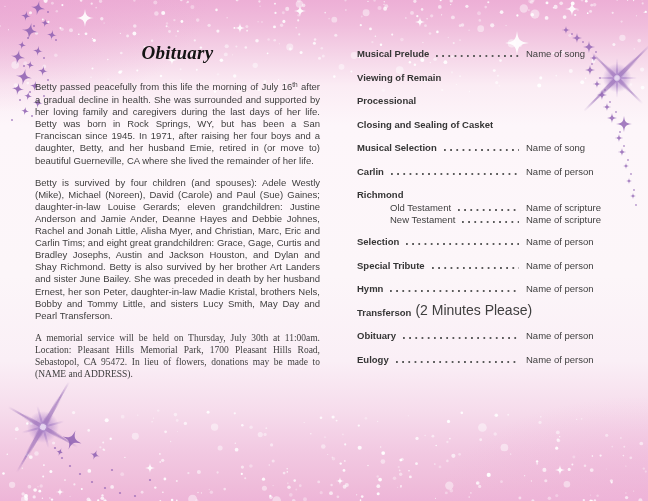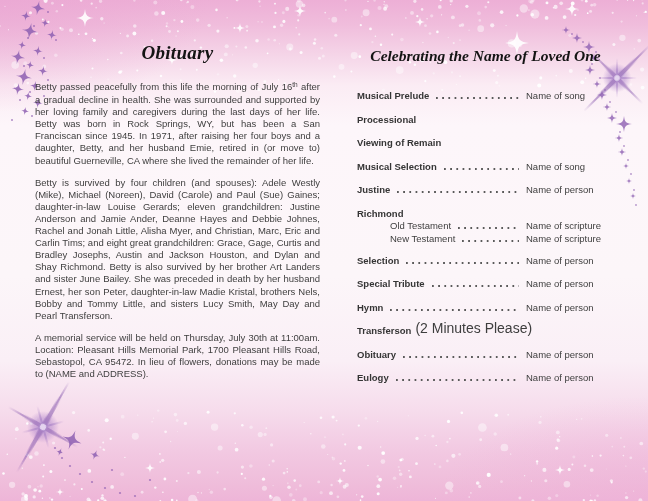--- a/index.html
+++ b/index.html
@@ -28,21 +28,21 @@
     font-style:italic;font-weight:bold;color:#141414;
     text-align:center;margin:0;
   }
   h1.page-title{font-size:19px;line-height:22px;margin-bottom:17px;letter-spacing:.3px;}
   h2.page-title{font-size:15.5px;line-height:19px;margin-bottom:23px;white-space:nowrap;}
 
   .obit-text p{
     font-size:9.5px;line-height:12.1px;color:#3e3e3e;
     text-align:justify;margin:0 0 10px 0;
   }
-  .obit-text p:last-child{margin-bottom:0;}
+  .obit-text p:last-child{margin-bottom:0;font-family:Liberation Serif, serif;}
   .sup{font-size:6.5px;position:relative;top:-3px;}
 
   ul.service-list{list-style:none;margin:0;padding:0;}
   li.row{display:flex;align-items:flex-end;height:13px;margin-top:10.5px;}
   li.row:first-child{margin-top:0;}
   li.row.sub{margin-top:0;height:12.5px;padding-left:33px;}
   li.row.after-sub{margin-top:9px;}
   .lbl{font-weight:bold;font-size:9.5px;color:#353535;white-space:nowrap;}
   li.sub .lbl{font-weight:normal;color:#3e3e3e;}
   .suffix{font-size:14px;color:#3e3e3e;margin-left:4px;white-space:nowrap;}
@@ -708,40 +708,42 @@
   <div class="page-left">
     <h1 class="page-title">Obituary</h1>
     <div class="obit-text">
       <p><span>Betty passed peacefully from this life the morning of July 16</span><span class="sup">th</span><span> after a gradual decline in health.  She was surrounded and supported by her loving family and caregivers during the last days of her life.  Betty was born in Rock Springs, WY, but has been a San Franciscan since 1945.  In 1971, after raising her four boys and a daughter, Betty, and her husband Emie, retired in (or move to) beautiful Guerneville, CA where she lived the remainder of her life.</span></p>
       <p>Betty is survived by four children (and spouses): Adele Westly (Mike), Michael (Noreen), David (Carole) and Paul (Sue) Gaines; daughter-in-law Louise Gerards;  eleven grandchildren: Justine Anderson and Jamie Ander, Deanne Hayes and Debbie Johnes, Rachel and Jonah Little, Alisha Myer, and Christian, Marc, Eric and Carlin Tims;  and eight great grandchildren: Grace, Gage, Curtis and Bradley Josephs, Austin and Jackson Houston, and Dylan and Shay Richmond.  Betty is also survived by her brother Art Landers and sister June Bailey.  She was preceded in death by her husband Ernest, her son Peter, daughter-in-law Madie Kristal, brothers Nels, Bobby and Tommy Little, and sisters Lucy Smith, May Day and Pearl Transferson.</p>
       <p>A memorial service will be held on Thursday, July 30th at 11:00am.  Location:  Pleasant Hills Memorial Park, 1700 Pleasant Hills Road, Sebastopol, CA 95472.  In lieu of flowers, donations may be made to (NAME and ADDRESS).</p>
     </div>
   </div>
 
   <div class="page-right">
-    <h2 class="page-title">Celebrating the Name of Loved One</h2>
     <ul class="service-list">
       <li class="row">
         <span class="lbl">Musical Prelude</span>
         <span class="leader"></span>
         <span class="val">Name of song</span>
       </li>
       <li class="row">
+        <span class="lbl">Viewing of Remain</span>
+      </li>
+      <li class="row">
         <span class="lbl">Processional</span>
       </li>
       <li class="row">
-        <span class="lbl">Viewing of Remain</span>
+        <span class="lbl">Closing and Sealing of Casket</span>
       </li>
       <li class="row">
         <span class="lbl">Musical Selection</span>
         <span class="leader"></span>
         <span class="val">Name of song</span>
       </li>
       <li class="row">
-        <span class="lbl">Justine</span>
+        <span class="lbl">Carlin</span>
         <span class="leader"></span>
         <span class="val">Name of person</span>
       </li>
       <li class="row">
         <span class="lbl">Richmond</span>
       </li>
       <li class="row sub">
         <span class="lbl">Old Testament</span>
         <span class="leader"></span>
         <span class="val">Name of scripture</span>

